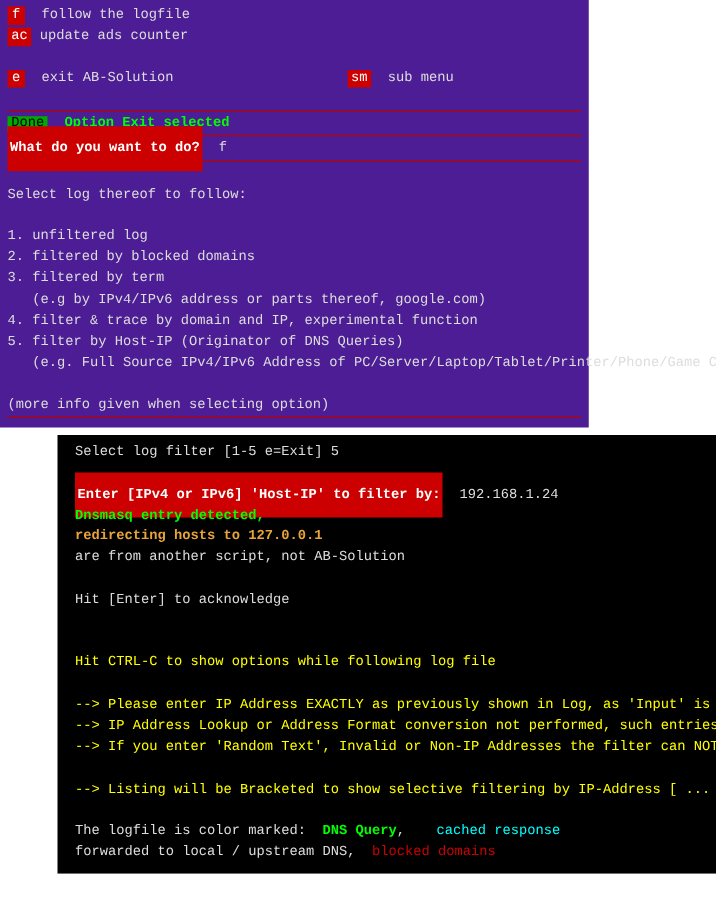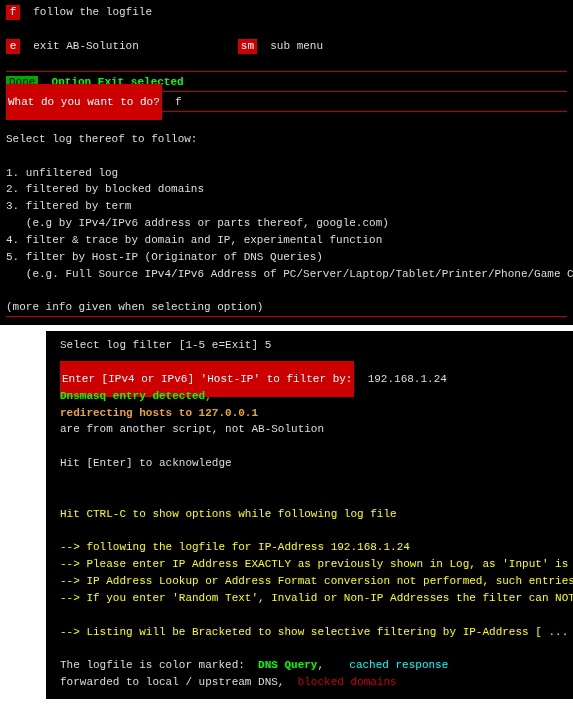--- a/index.html
+++ b/index.html
@@ -1,38 +1,39 @@
 <!DOCTYPE html>
 <html><head>
   <meta charset="utf-8">
   <style>
     * { margin: 0; padding: 0; box-sizing: border-box; }
     html, body { background: #fff; font-family: "Consolas", "Menlo", "Courier New", monospace; font-size: 11px; line-height: 1.35; }
-    .panel1 { background: #000000; color: #ddd; padding: 4px 0 6px 0; width: 573px; }
+    .panel1 { background: #4c1d95; color: #ddd; padding: 4px 0 6px 0; width: 471px; }
     .panel2-wrap { width: 573px; padding: 6px 0 0 46px; }
     .panel2 { background: #000; color: #ddd; padding: 6px 4px 8px 8px; width: 527px; overflow: hidden; }
     .row { padding: 1px 6px; white-space: pre; }
     .key { display: inline-block; background: #c00; color: #fff; padding: 0 3px; min-width: 14px; text-align: center; }
-    .key-sm { display: inline-block; background: #c00; color: #fff; padding: 0 3px; }
+    .key-sm { display: inline-block; background: #c00; color: #fff; padding: 0 3px; margin-left: 40px; }
     .green { color: #0f0; font-weight: bold; }
     .yellow { color: #ff0; font-family: Liberation Mono, monospace; }
     .cyan { color: #0ff; margin-left: 12px; }
     .red { color: #c00; }
     .orange { color: #e8a43a; font-weight: bold; }
-    .red-bg { background: #c00; color: #fff; padding: 12px 2px; }
+    .red-bg { background: #c00; color: #fff; padding: 12px 2px; font-weight: bold; }
     .done-bg { background: #0a0; color: #000; padding: 0 3px; }
     .divider { border-top: 1px solid #b00; margin: 0 6px 2px 6px; height: 1px; }
     .cursor { display: inline-block; width: 7px; height: 11px; background: #0f0; vertical-align: text-bottom; }
     .log { white-space: nowrap; }
   </style>
 </head>
 <body>
 
 <div class="panel1">
   <div class="row"><span class="key">f</span>  <span>follow the logfile</span></div>
+  <div class="row"><span class="key">ac</span> <span>update ads counter</span></div>
   <div class="row">&nbsp;</div>
   <div class="row"><span class="key">e</span>  <span>exit AB-Solution</span>               <span class="key-sm">sm</span>  <span>sub menu</span></div>
   <div class="row">&nbsp;</div>
   <div class="divider"></div>
   <div class="row"><span class="done-bg">Done</span>  <span class="green">Option Exit selected</span></div>
   <div class="divider"></div>
   <div class="row"><span class="red-bg">What do you want to do?</span>  <span>f</span></div>
   <div class="divider"></div>
   <div class="row">&nbsp;</div>
   <div class="row">Select log thereof to follow:</div>
@@ -59,21 +60,20 @@
   <div class="row green">Dnsmasq entry detected,</div>
   <div class="row orange">redirecting hosts to 127.0.0.1</div>
   <div class="row">are from another script, not AB-Solution</div>
   <div class="row">&nbsp;</div>
   <div class="row">Hit [Enter] to acknowledge</div>
   <div class="row">&nbsp;</div>
   <div class="row">&nbsp;</div>
   <div class="row yellow">Hit CTRL-C to show options while following log file</div>
   <div class="row">&nbsp;</div>
   <div id="arrows">
-        <div class="row yellow log">--&gt; following the logfile for IP-Address 192.168.1.24</div>
         <div class="row yellow log">--&gt; Please enter IP Address EXACTLY as previously shown in Log, as 'Input' is used as a 'TEXT Fil</div>
         <div class="row yellow log">--&gt; IP Address Lookup or Address Format conversion not performed, such entries will be 'Random Te</div>
         <div class="row yellow log">--&gt; If you enter 'Random Text', Invalid or Non-IP Addresses the filter can NOT work !!!</div>
         <div class="row yellow log">&nbsp;</div>
         <div class="row yellow log">--&gt; Listing will be Bracketed to show selective filtering by IP-Address [ ... ]</div>
       </div>
   <div class="row">&nbsp;</div>
   <div class="row"><span>The logfile is color marked:  </span><span class="green">DNS Query</span><span>,  </span><span class="cyan">cached response</span></div>
   <div class="row"><span>forwarded to local / upstream DNS</span><span>,  </span><span class="red">blocked domains</span></div>
 

